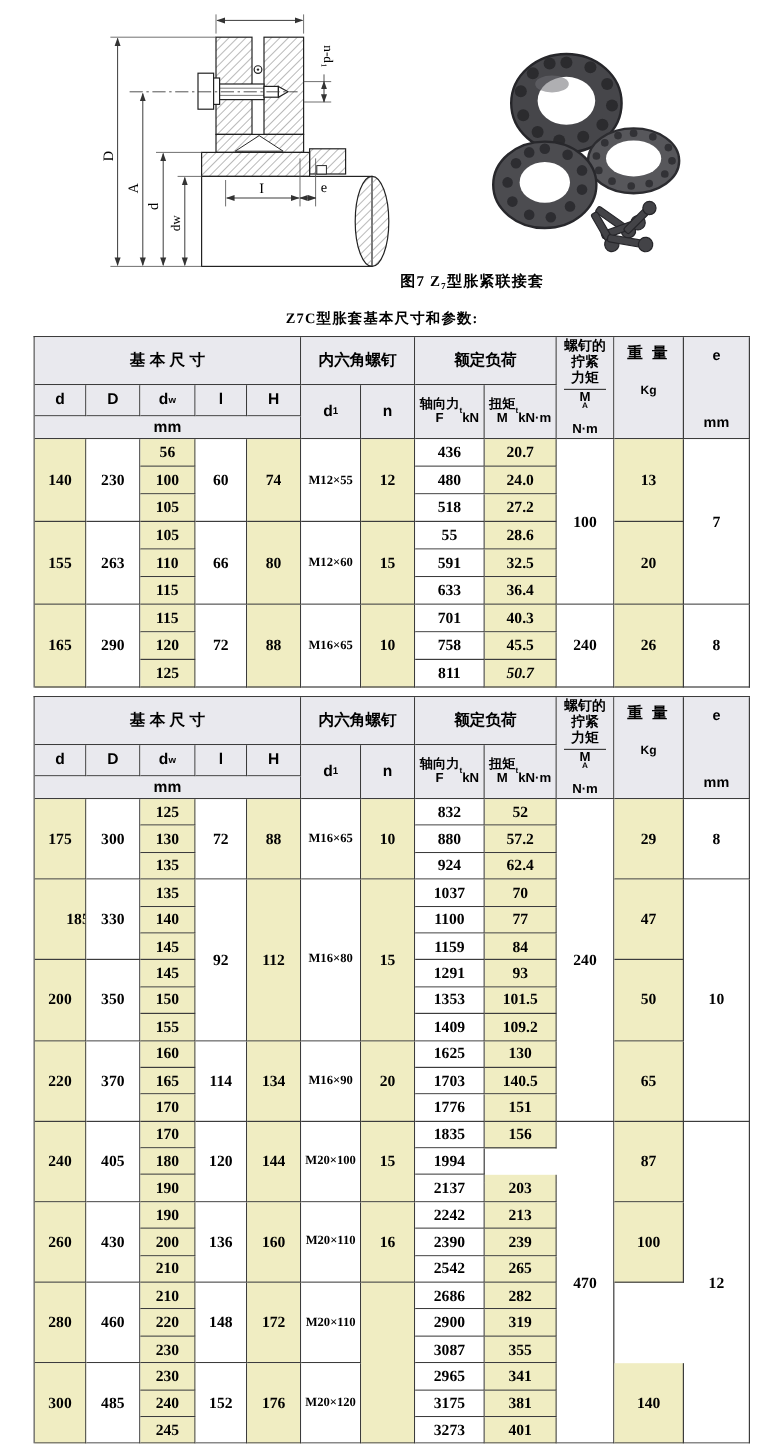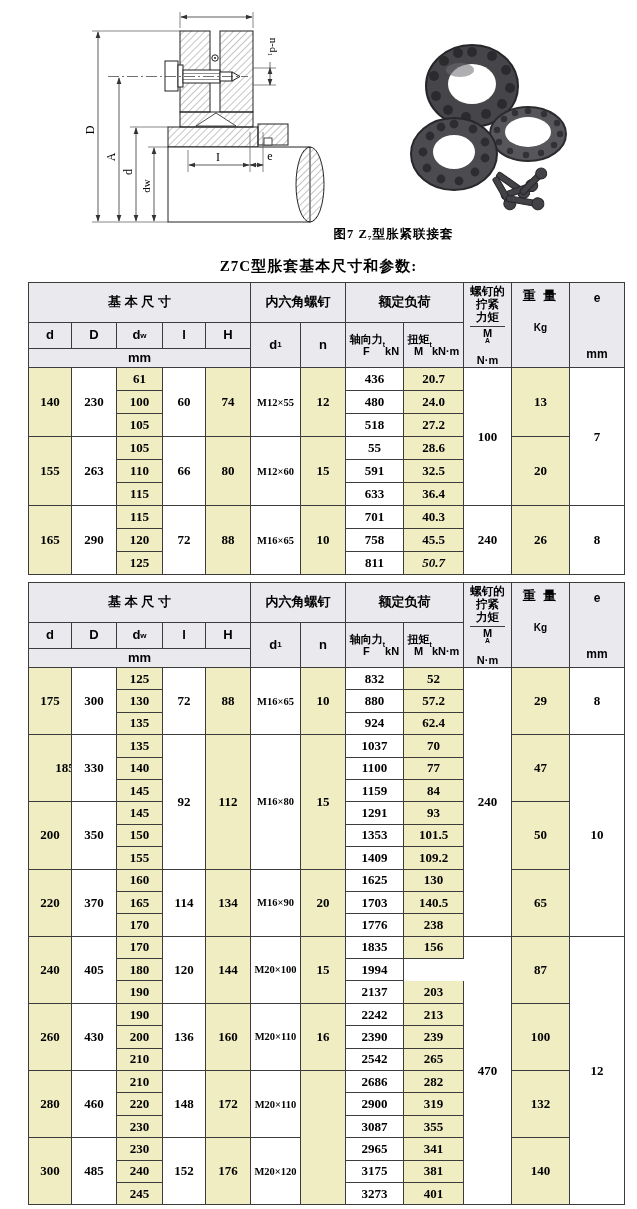--- a/index.html
+++ b/index.html
@@ -7,21 +7,21 @@
   }
   html,body{margin:0;padding:0;background:#fff;}
   body{width:637px;font-family:"Liberation Serif","DejaVu Serif",serif;color:#000;}
   .page{width:637px;}
   
   .fig-row{display:flex;align-items:flex-start;margin:2px 0 0 0;}
   .drawing{margin-left:50px;}
   .photo{margin:32px 0 0 30px;}
   .fig-caption{text-align:center;padding-left:150px;font-size:12.5px;font-weight:bold;
     font-family:"Liberation Serif","DejaVu Serif",serif;margin-top:-2px;letter-spacing:1px;}
-  .doc-title{text-align:center;font-size:15px;font-weight:bold;margin:14px 0 6px 0;letter-spacing:1px;}
+  .doc-title{text-align:center;font-size:12px;font-weight:bold;margin:14px 0 6px 0;letter-spacing:1px;}
   
   .ztable{display:grid;margin-left:28px;width:fit-content;
     grid-template-columns:43px 45px 46px 43px 45px 50px 45px 58px 60px 48px 58px 55px;
     border-top:1.5px solid var(--bd);border-left:1.5px solid var(--bd);
     background:#fff;}
   #table1{margin-bottom:7px;}
   .ztable > div{border-right:1px solid var(--bd);border-bottom:1px solid var(--bd);
     display:flex;align-items:center;justify-content:center;text-align:center;
     font-weight:bold;font-size:13px;overflow:hidden;}
   .hd{background:var(--hdbg);font-family:"Liberation Sans","DejaVu Sans",sans-serif;font-size:13px;line-height:1.15;}
@@ -224,21 +224,21 @@
       <div class="hd stack" style="grid-area: 1 / 12 / span 3;">
         <div class="e-top">e</div>
         <div class="e-bot">mm</div>
       </div>
       <div class="bc y" style="grid-area: 4 / 1 / span 3;">140</div>
       <div class="bc y" style="grid-area: 7 / 1 / span 3;">155</div>
       <div class="bc y" style="grid-area: 10 / 1 / span 3;">165</div>
       <div class="bc" style="grid-area: 4 / 2 / span 3;">230</div>
       <div class="bc" style="grid-area: 7 / 2 / span 3;">263</div>
       <div class="bc" style="grid-area: 10 / 2 / span 3;">290</div>
-      <div class="bc y" style="grid-area: 4 / 3;">61</div>
+      <div class="bc y" style="grid-area: 4 / 3;">56</div>
       <div class="bc y" style="grid-area: 5 / 3;">100</div>
       <div class="bc y" style="grid-area: 6 / 3;">105</div>
       <div class="bc y" style="grid-area: 7 / 3;">105</div>
       <div class="bc y" style="grid-area: 8 / 3;">110</div>
       <div class="bc y" style="grid-area: 9 / 3;">115</div>
       <div class="bc y" style="grid-area: 10 / 3;">115</div>
       <div class="bc y" style="grid-area: 11 / 3;">120</div>
       <div class="bc y" style="grid-area: 12 / 3;">125</div>
       <div class="bc" style="grid-area: 4 / 4 / span 3;">60</div>
       <div class="bc" style="grid-area: 7 / 4 / span 3;">66</div>
@@ -399,41 +399,40 @@
       <div class="bc y" style="grid-area: 5 / 9;">57.2</div>
       <div class="bc y" style="grid-area: 6 / 9;">62.4</div>
       <div class="bc y" style="grid-area: 7 / 9;">70</div>
       <div class="bc y" style="grid-area: 8 / 9;">77</div>
       <div class="bc y" style="grid-area: 9 / 9;">84</div>
       <div class="bc y" style="grid-area: 10 / 9;">93</div>
       <div class="bc y" style="grid-area: 11 / 9;">101.5</div>
       <div class="bc y" style="grid-area: 12 / 9;">109.2</div>
       <div class="bc y" style="grid-area: 13 / 9;">130</div>
       <div class="bc y" style="grid-area: 14 / 9;">140.5</div>
-      <div class="bc y" style="grid-area: 15 / 9;">238</div>
+      <div class="bc y" style="grid-area: 15 / 9;">151</div>
       <div class="bc y" style="grid-area: 16 / 9;">156</div>
       <div class="bc y" style="grid-area: 17 / 9; margin-top: 28px;">179.5</div>
       <div class="bc y" style="grid-area: 18 / 9;">203</div>
       <div class="bc y" style="grid-area: 19 / 9;">213</div>
       <div class="bc y" style="grid-area: 20 / 9;">239</div>
       <div class="bc y" style="grid-area: 21 / 9;">265</div>
       <div class="bc y" style="grid-area: 22 / 9;">282</div>
       <div class="bc y" style="grid-area: 23 / 9;">319</div>
       <div class="bc y" style="grid-area: 24 / 9;">355</div>
       <div class="bc y" style="grid-area: 25 / 9;">341</div>
       <div class="bc y" style="grid-area: 26 / 9;">381</div>
       <div class="bc y" style="grid-area: 27 / 9;">401</div>
       <div class="bc" style="grid-area: 4 / 10 / span 12;">240</div>
       <div class="bc" style="grid-area: 16 / 10 / span 12;">470</div>
       <div class="bc y" style="grid-area: 4 / 11 / span 3;">29</div>
       <div class="bc y" style="grid-area: 7 / 11 / span 3;">47</div>
       <div class="bc y" style="grid-area: 10 / 11 / span 3;">50</div>
       <div class="bc y" style="grid-area: 13 / 11 / span 3;">65</div>
       <div class="bc y" style="grid-area: 16 / 11 / span 3;">87</div>
       <div class="bc y" style="grid-area: 19 / 11 / span 3;">100</div>
-      <div class="bc y" style="grid-area: 22 / 11 / span 3;">132</div>
       <div class="bc y" style="grid-area: 25 / 11 / span 3;">140</div>
       <div class="bc" style="grid-area: 4 / 12 / span 3;">8</div>
       <div class="bc" style="grid-area: 7 / 12 / span 9;">10</div>
       <div class="bc" style="grid-area: 16 / 12 / span 12;">12</div>
     </div>
 
 </div>
 
 </body></html>

